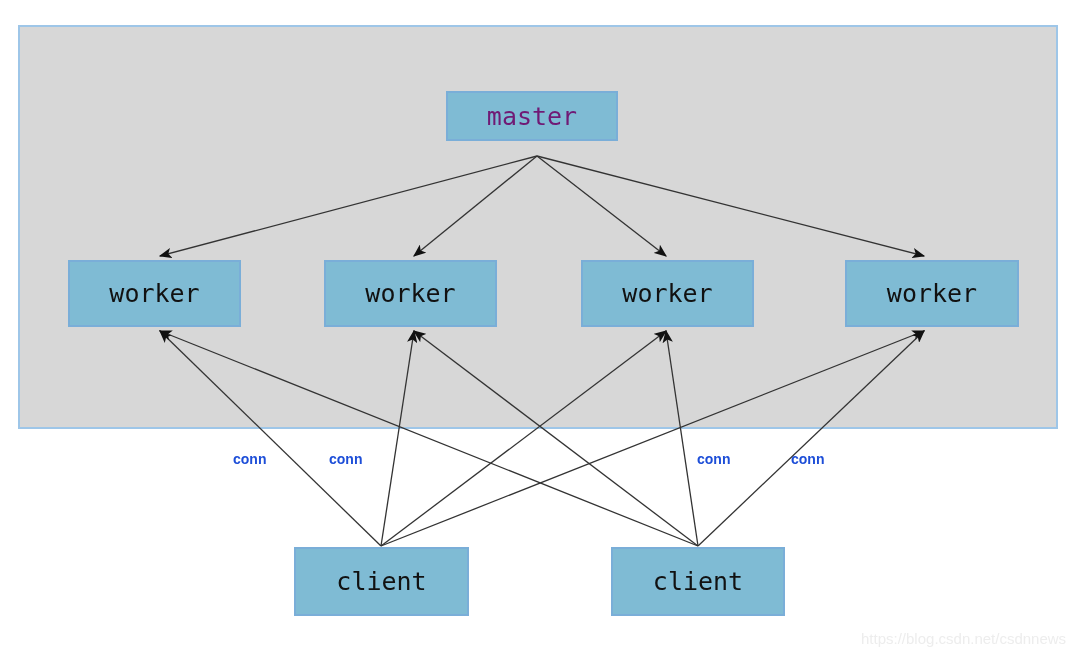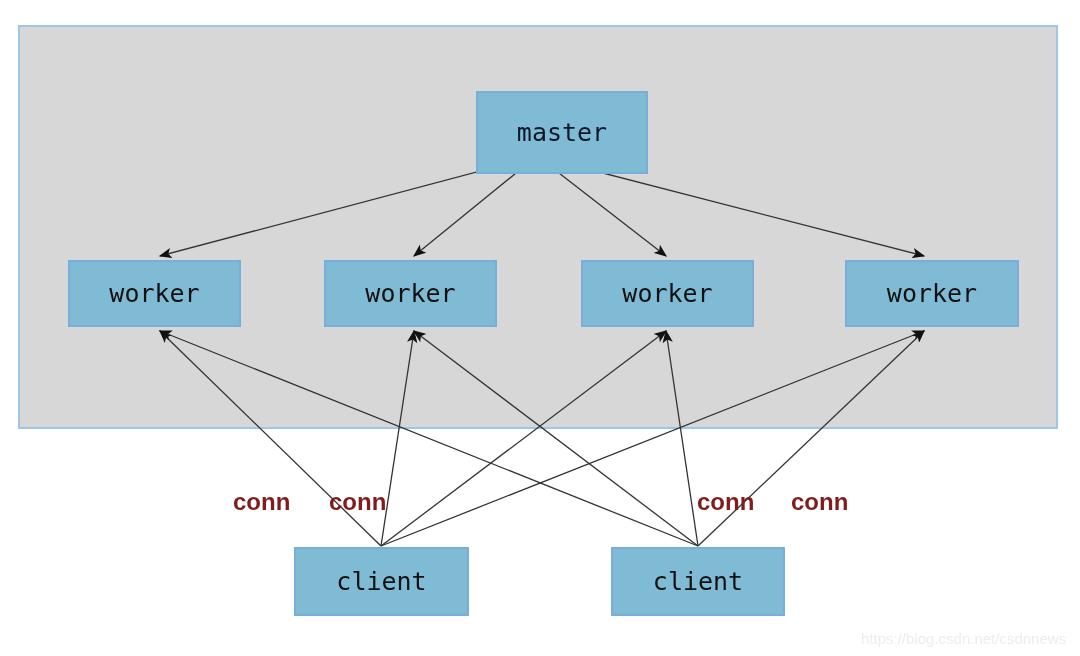--- a/index.html
+++ b/index.html
@@ -41,27 +41,26 @@
   }
   .cluster-region {
     position: absolute;
     box-sizing: border-box;
     background: #d7d7d7;
     border: 2px solid #9ec6e8;
   }
   .conn-label {
     position: absolute;
     font-family: "Liberation Sans", sans-serif;
-    font-size: 24px;
+    font-size: 14px;
     font-weight: 600;
-    color: #7f1d1d;
+    color: #1d4ed8;
     line-height: 1;
     white-space: nowrap;
     user-select: none;
-    margin-top: 38px;
   }
   .watermark {
     position: absolute;
     font-family: "Liberation Sans", sans-serif;
     font-size: 15px;
     color: #ededed;
     white-space: nowrap;
     user-select: none;
   }
 </style>
@@ -87,21 +86,21 @@
         <line x1="381" y1="546" x2="414" y2="331" stroke="#333333" stroke-width="1.3" marker-end="url(#arrowhead)"></line>
         <line x1="381" y1="546" x2="666" y2="331" stroke="#333333" stroke-width="1.3" marker-end="url(#arrowhead)"></line>
         <line x1="381" y1="546" x2="924" y2="331" stroke="#333333" stroke-width="1.3" marker-end="url(#arrowhead)"></line>
         <line x1="698" y1="546" x2="160" y2="331" stroke="#333333" stroke-width="1.3" marker-end="url(#arrowhead)"></line>
         <line x1="698" y1="546" x2="414" y2="331" stroke="#333333" stroke-width="1.3" marker-end="url(#arrowhead)"></line>
         <line x1="698" y1="546" x2="666" y2="331" stroke="#333333" stroke-width="1.3" marker-end="url(#arrowhead)"></line>
         <line x1="698" y1="546" x2="924" y2="331" stroke="#333333" stroke-width="1.3" marker-end="url(#arrowhead)"></line>
       </g>
   </svg>
 
-  <div class="node-box" style="left: 476px; top: 91px; width: 172px; height: 83px; background: rgb(127, 187, 212); border-color: rgb(122, 174, 216); color: #0f172a;">master</div>
+  <div class="node-box" style="left: 446px; top: 91px; width: 172px; height: 50px; background: rgb(127, 187, 212); border-color: rgb(122, 174, 216); color: #701a75;">master</div>
 
   <div class="node-box" style="left: 68px; top: 260px; width: 173px; height: 67px; background: rgb(127, 187, 212); border-color: rgb(122, 174, 216); color: rgb(17, 17, 17);">worker</div>
 
   <div class="node-box" style="left: 324px; top: 260px; width: 173px; height: 67px; background: rgb(127, 187, 212); border-color: rgb(122, 174, 216); color: rgb(17, 17, 17);">worker</div>
 
   <div class="node-box" style="left: 581px; top: 260px; width: 173px; height: 67px; background: rgb(127, 187, 212); border-color: rgb(122, 174, 216); color: rgb(17, 17, 17);">worker</div>
 
   <div class="node-box" style="left: 845px; top: 260px; width: 174px; height: 67px; background: rgb(127, 187, 212); border-color: rgb(122, 174, 216); color: rgb(17, 17, 17);">worker</div>
 
   <div class="node-box" style="left: 294px; top: 547px; width: 175px; height: 69px; background: rgb(127, 187, 212); border-color: rgb(122, 174, 216); color: rgb(17, 17, 17);">client</div>

